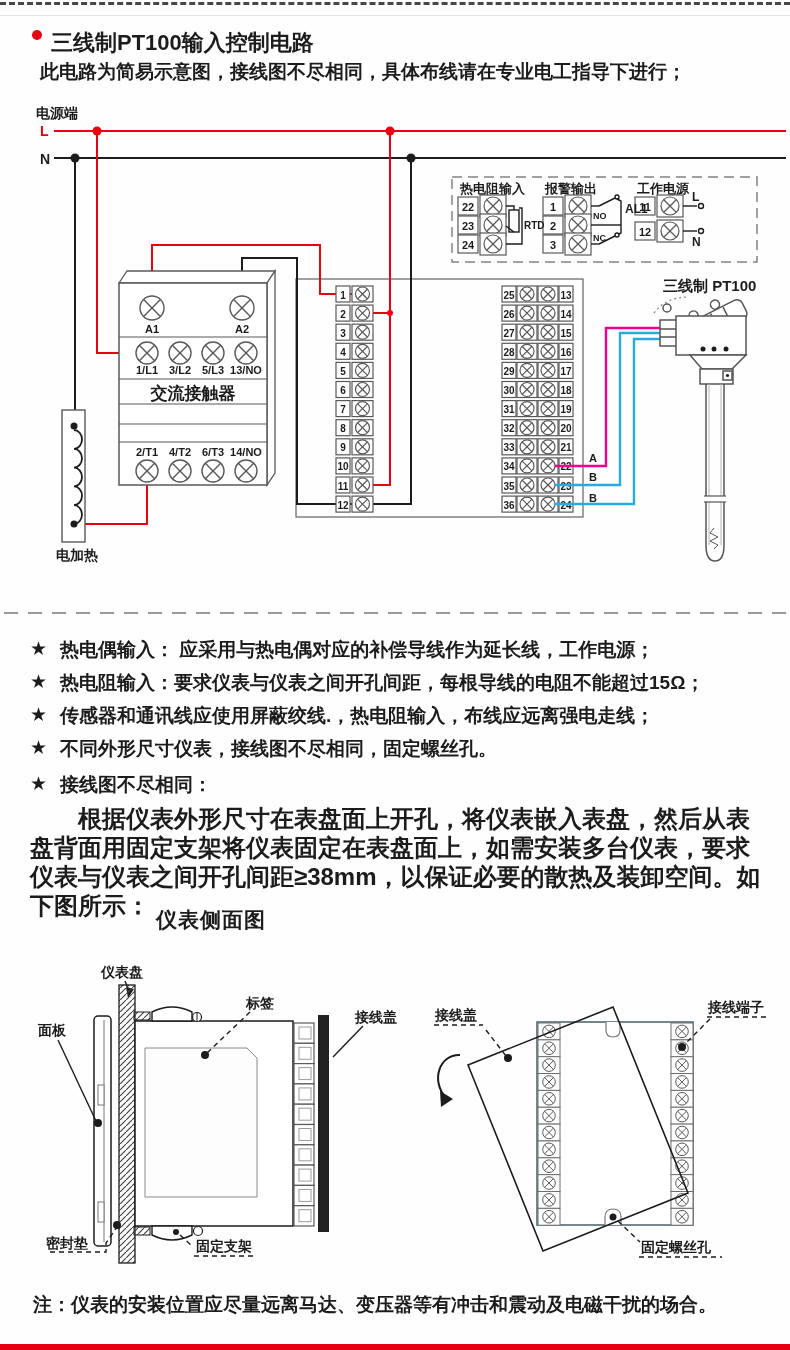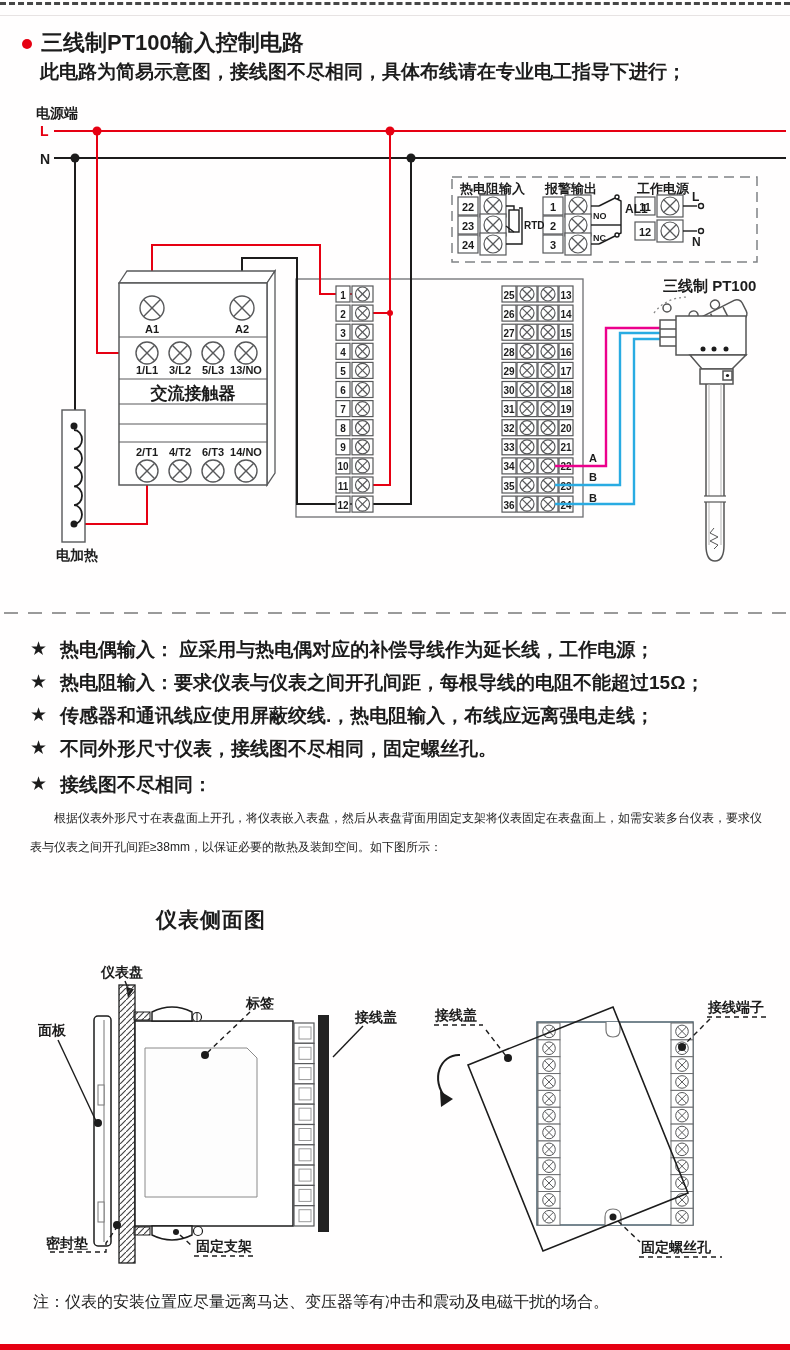--- a/index.html
+++ b/index.html
@@ -1,29 +1,29 @@
 <!DOCTYPE html>
 <html><head>
 <meta charset="utf-8">
 <style>
   html,body{margin:0;padding:0}
   body{width:790px;height:1350px;position:relative;background:#fffefe;
        font-family:"Liberation Sans","DejaVu Sans",sans-serif;color:#1c1c1c;overflow:hidden}
   .abs{position:absolute}
   #top-dash{top:2px;left:0;width:790px;height:0;border-top:3px dashed #474747}
   #top-hair{top:15px;left:0;width:790px;height:1px;background:#e7e3e3}
-  #title-row{top:28px;left:22px;display:flex;align-items:center;gap:9px}
+  #title-row{top:28px;left:32px;display:flex;gap:9px}
   #title-dot{width:10px;height:10px;border-radius:50%;background:#e60012;margin-top:2px}
   #page-title{font-size:22px;font-weight:bold}
   #page-subtitle{top:59px;left:40px;font-size:19px;font-weight:bold}
   .note-line{left:30px;font-size:19px;font-weight:bold;display:flex;gap:13px;white-space:nowrap}
-  #para{top:804px;left:30px;width:736px;font-size:12px;font-weight:normal;line-height:29px;text-indent:2em}
+  #para{top:804px;left:30px;width:736px;font-size:24px;font-weight:bold;line-height:29px;text-indent:2em}
   #side-heading{top:906px;left:156px;font-size:21px;font-weight:bold;letter-spacing:1px;
                 font-family:Liberation Serif, serif}
-  #footer-note{top:1292px;left:33px;font-size:16px;font-weight:normal;white-space:nowrap}
+  #footer-note{top:1292px;left:33px;font-size:19px;font-weight:bold;white-space:nowrap}
   #bottom-bar{top:1344px;left:0;width:790px;height:6px;background:#e60012}
   svg{position:absolute;left:0}
   svg text{font-weight:bold;fill:#1c1c1c}
   .s9{font-size:9px}.s10{font-size:10px}.s11{font-size:11px}.s12{font-size:12px}
   .s13{font-size:13px}.s14{font-size:14px}.s15{font-size:15px}.s17{font-size:17px}
   .red{fill:#e60012}
 </style>
 </head>
 <body>
 

